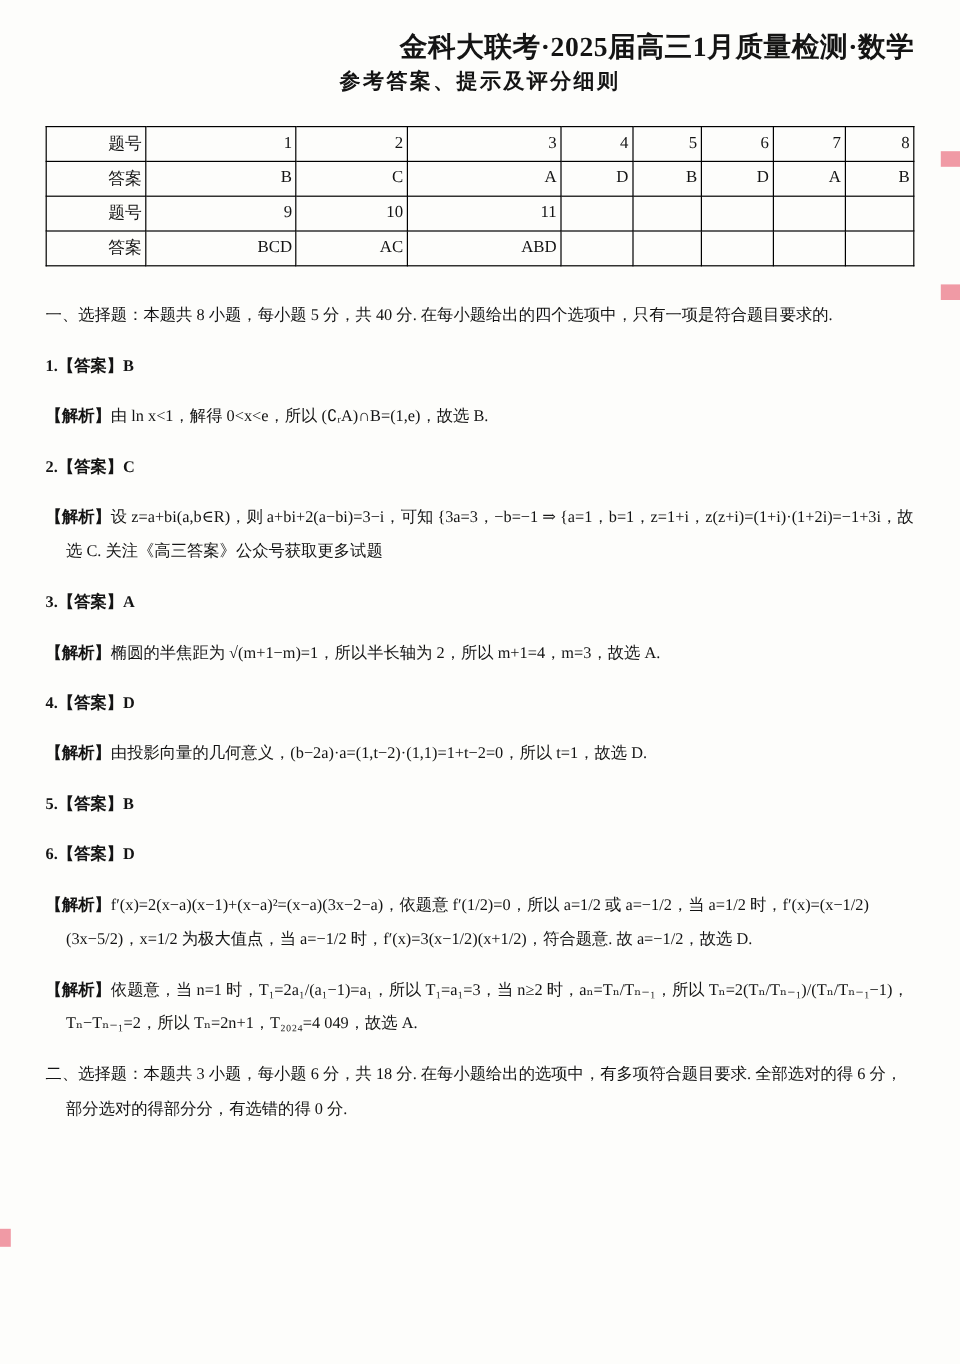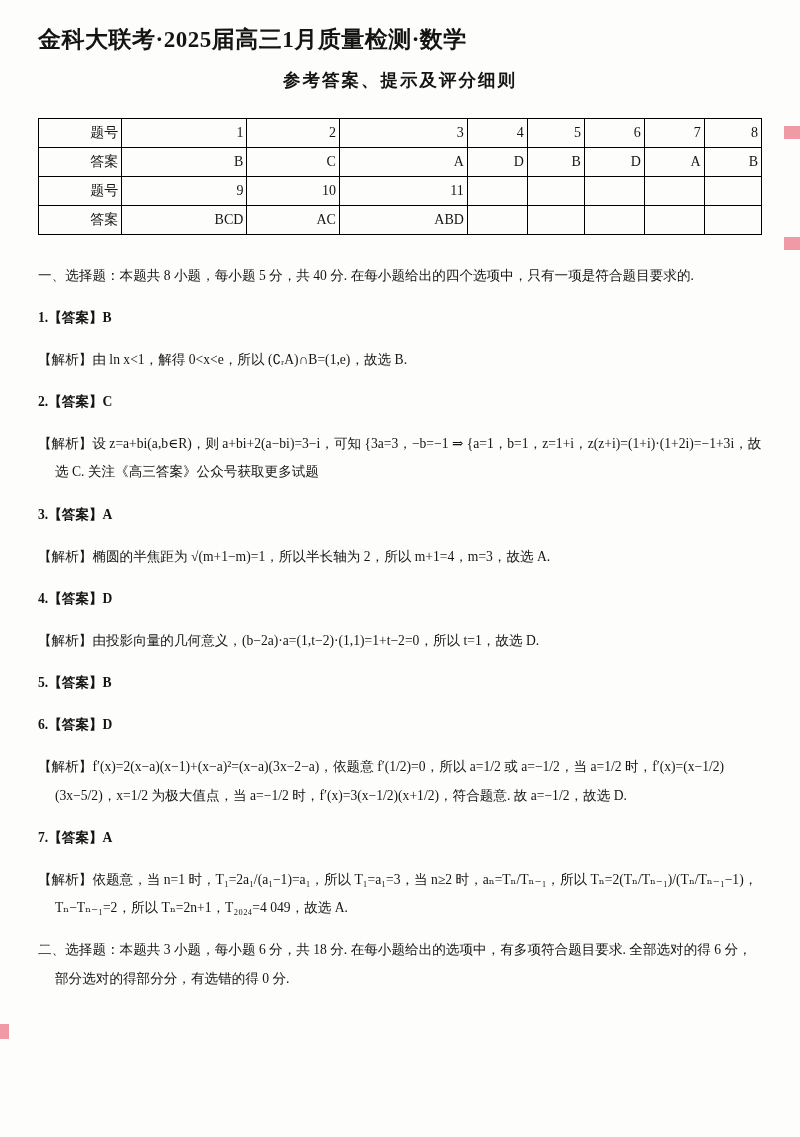--- a/index.html
+++ b/index.html
@@ -1,28 +1,28 @@
 <!DOCTYPE html>
 <html><head>
 <meta charset="utf-8">
 <style>
   html,body{margin:0;padding:0}
   body{background:#9a9a9a;font-family:"Liberation Serif","DejaVu Serif",serif}
   .page{width:800px;height:1137px;margin:0 auto;background:#fdfdfb;position:relative;color:#141414;
         display:flex;flex-direction:column;padding:16px 38px 0 38px;box-sizing:border-box;overflow:hidden}
-  .title{text-align:left;font-size:23px;font-weight:700;margin-top:8px;letter-spacing:.5px}
-  .subtitle{text-align:center;font-size:17.5px;font-weight:700;margin-top:13px;letter-spacing:2px}
+  .title{text-align:right;font-size:23px;font-weight:700;margin-top:8px;letter-spacing:.5px}
+  .subtitle{text-align:center;font-size:17.5px;font-weight:700;margin-top:0;letter-spacing:2px}
   table.answers{border-collapse:collapse;width:100%;margin-top:26px;border:1.5px solid #000}
   table.answers td{border:1px solid #000;height:28px;text-align:right;font-size:14px;padding:0 3px}
   table.answers td.lbl{width:11.5%}
   .body{margin-top:13px;font-size:13.6px;line-height:28.5px}
   .sec{font-weight:400;padding-left:17px;text-indent:-17px}
   .h{font-weight:700}
   .para{padding-left:17px;text-indent:-17px}
-  .b{font-weight:400}
+  .b{font-weight:700}
   .mark{position:absolute;background:#f09aa5}
   .mark-tr{right:0;top:126px;width:16px;height:13px}
   .mark-r2{right:0;top:237px;width:16px;height:13px}
   .mark-l{left:0;top:1024px;width:9px;height:15px}
 </style>
 </head>
 <body>
 
 <div class="page">
 
@@ -109,21 +109,20 @@
     <div class="item">
       <p class="h">5.【答案】B</p>
     </div>
 
     <div class="item">
       <p class="h">6.【答案】D</p>
       <p class="para"><span class="b">【解析】</span><span>f′(x)=2(x−a)(x−1)+(x−a)²=(x−a)(3x−2−a)，依题意 f′(1/2)=0，所以 a=1/2 或 a=−1/2，当 a=1/2 时，f′(x)=(x−1/2)(3x−5/2)，x=1/2 为极大值点，当 a=−1/2 时，f′(x)=3(x−1/2)(x+1/2)，符合题意. 故 a=−1/2，故选 D.</span></p>
     </div>
 
     <div class="item">
-      <p class="h">7.【答案】A</p>
       <p class="para"><span class="b">【解析】</span><span>依题意，当 n=1 时，T₁=2a₁/(a₁−1)=a₁，所以 T₁=a₁=3，当 n≥2 时，aₙ=Tₙ/Tₙ₋₁，所以 Tₙ=2(Tₙ/Tₙ₋₁)/(Tₙ/Tₙ₋₁−1)，Tₙ−Tₙ₋₁=2，所以 Tₙ=2n+1，T₂₀₂₄=4 049，故选 A.</span></p>
     </div>
 
 
     <p class="sec">二、选择题：本题共 3 小题，每小题 6 分，共 18 分. 在每小题给出的选项中，有多项符合题目要求. 全部选对的得 6 分，部分选对的得部分分，有选错的得 0 分.</p>
 
   </div>
 
 </div>
 

